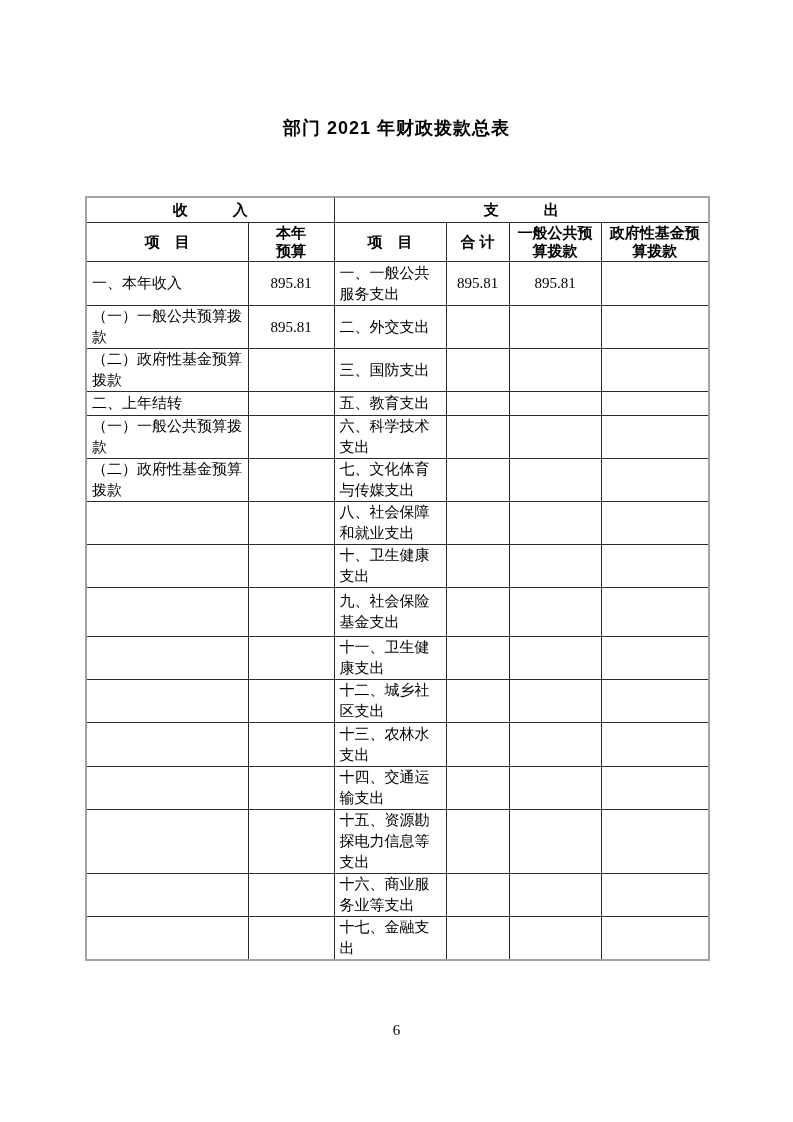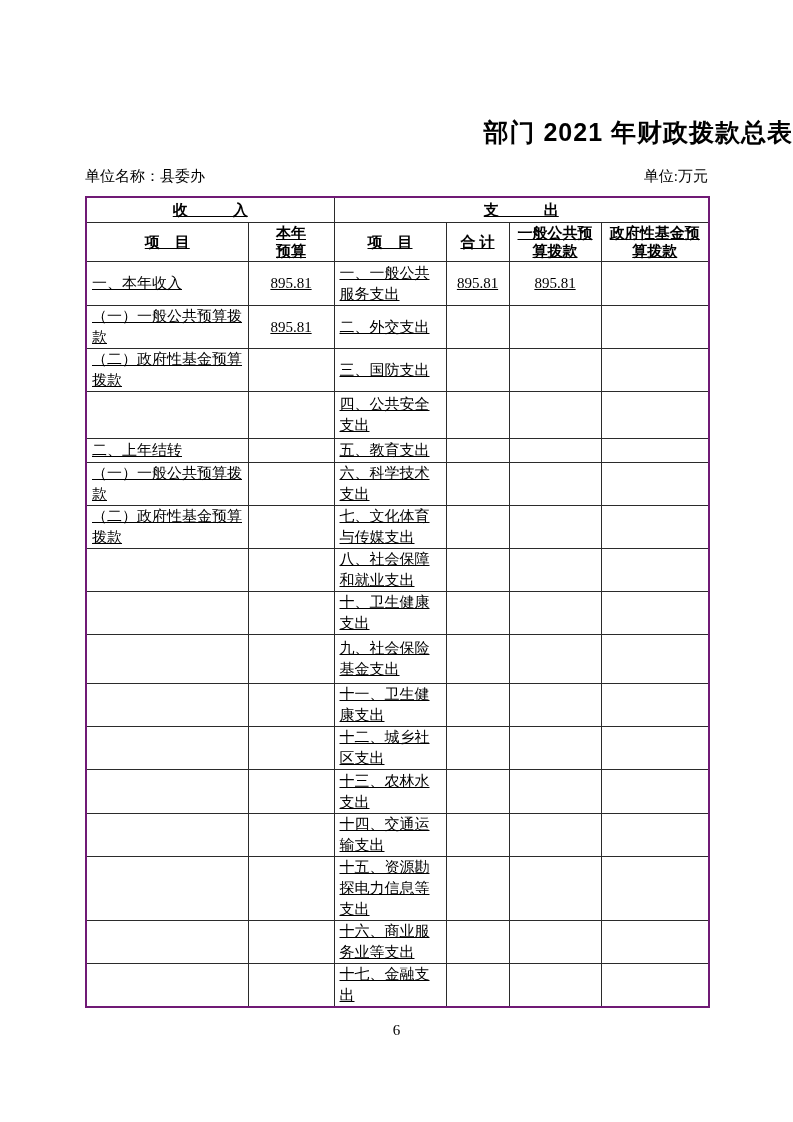--- a/index.html
+++ b/index.html
@@ -8,42 +8,41 @@
     width:793px;height:1122px;
     background:#ffffff;
     font-family:"Liberation Serif", serif;
     color:#000;
     overflow:hidden;
   }
   .doc-title{
     position:absolute;
     top:116px;left:0;right:0;
     margin:0;
-    text-align:right;
+    text-align:center;
     font-family:"Liberation Sans", sans-serif;
     font-weight:bold;
-    font-size:25px;
+    font-size:18px;
     letter-spacing:1px;
   }
   .meta-row{
     position:absolute;
     top:167px;left:85px;width:623px;
     display:flex;
     justify-content:space-between;
     align-items:flex-end;
     font-size:15px;
   }
   table.budget{
     position:absolute;
     top:196px;left:85px;
     width:623px;
     border-collapse:collapse;
     table-layout:fixed;
-    border:2px solid #701a75;
-    text-decoration:underline;
+    border:2px solid #a3a3a3;
   }
   table.budget th, table.budget td{
     border:1px solid #2b2b2b;
     vertical-align:middle;
     overflow:hidden;
   }
   table.budget th{
     font-family:"Liberation Sans", sans-serif;
     font-weight:bold;
     font-size:15px;
@@ -68,24 +67,20 @@
     font-size:15px;
   }
 </style>
 </head>
 <body>
 
 <div class="page">
 
   <h1 class="doc-title">部门 2021 年财政拨款总表</h1>
 
-  <div class="meta-row">
-    <span>单位名称：县委办</span>
-    <span>单位:万元</span>
-  </div>
 
   <table class="budget">
     <colgroup>
       <col style="width:162px">
       <col style="width:86px">
       <col style="width:112px">
       <col style="width:63px">
       <col style="width:92px">
       <col style="width:108px">
     </colgroup>
@@ -124,28 +119,20 @@
           <td class="num"></td>
         </tr>
         <tr style="height: 41px;">
           <td class="item">（二）政府性基金预算拨款</td>
           <td class="num"></td>
           <td class="item">三、国防支出</td>
           <td class="num"></td>
           <td class="num"></td>
           <td class="num"></td>
         </tr>
-        <tr style="height: 47px;">
-          <td class="item"></td>
-          <td class="num"></td>
-          <td class="item">四、公共安全支出</td>
-          <td class="num"></td>
-          <td class="num"></td>
-          <td class="num"></td>
-        </tr>
         <tr style="height: 24px;">
           <td class="item">二、上年结转</td>
           <td class="num"></td>
           <td class="item">五、教育支出</td>
           <td class="num"></td>
           <td class="num"></td>
           <td class="num"></td>
         </tr>
         <tr style="height: 42px;">
           <td class="item">（一）一般公共预算拨款</td>

